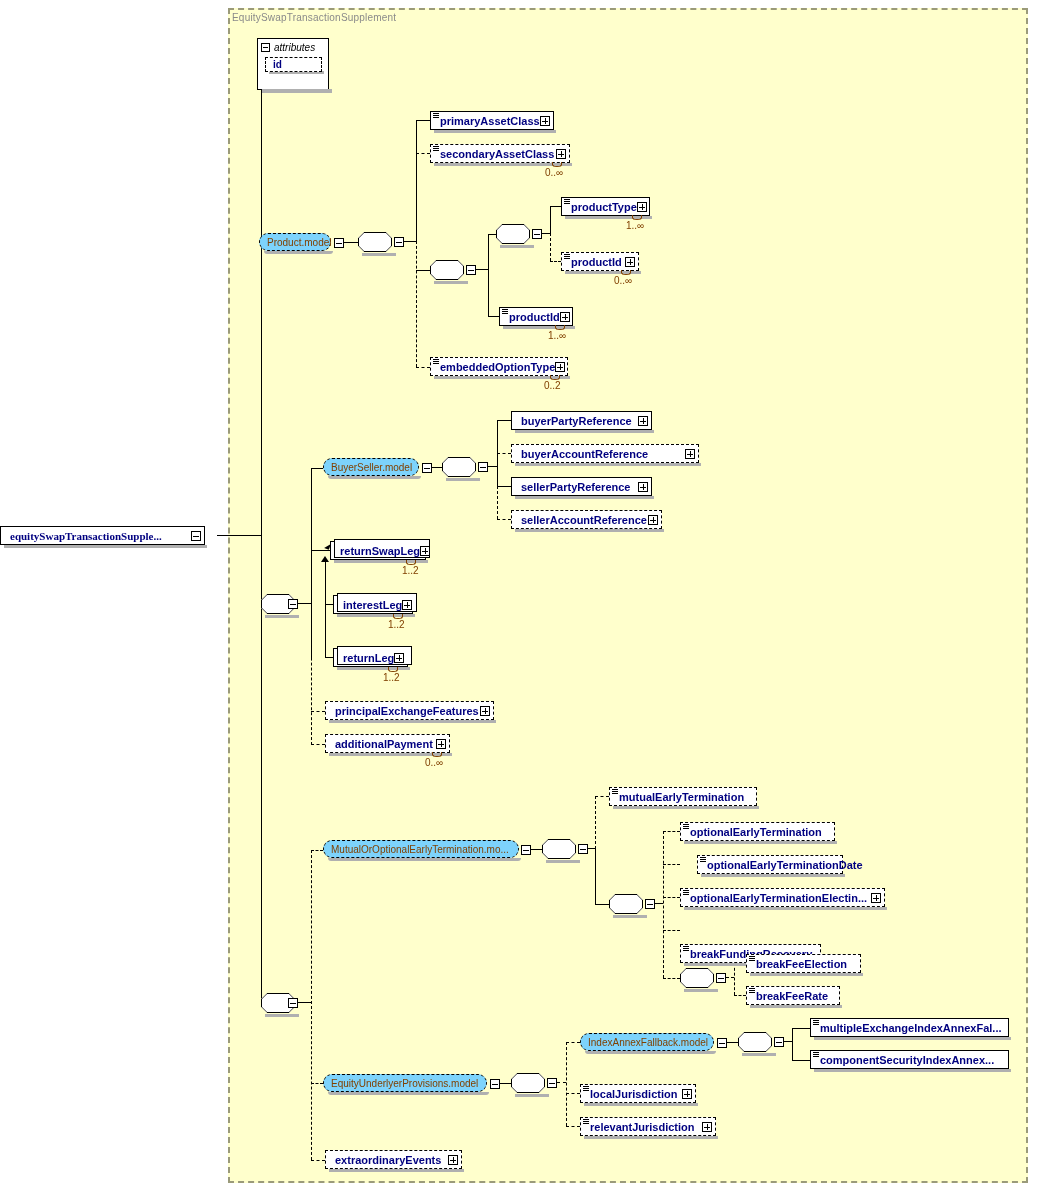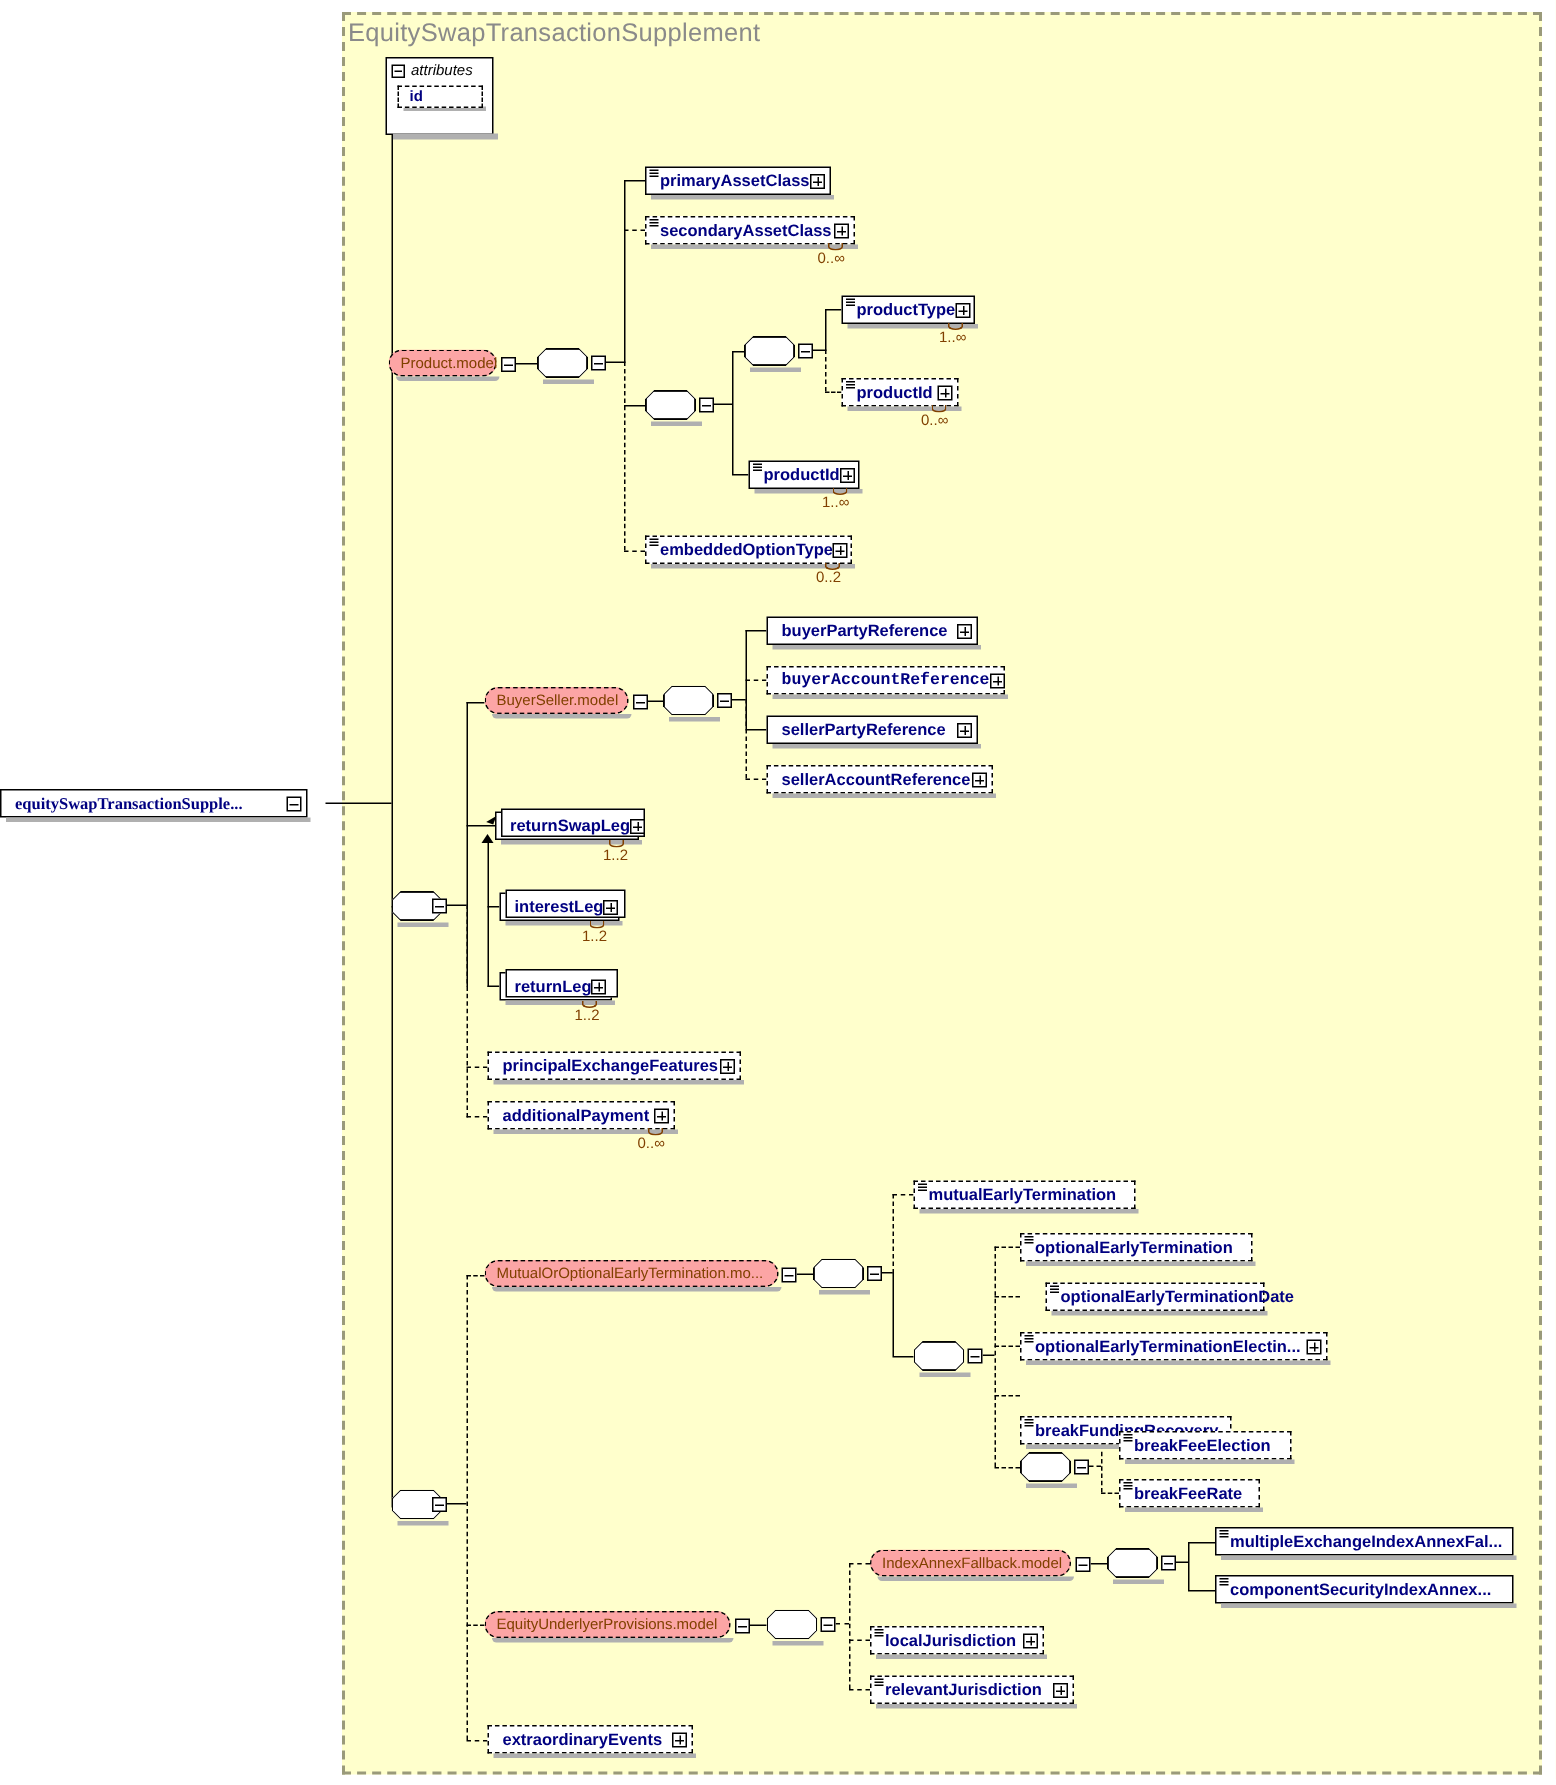--- a/index.html
+++ b/index.html
@@ -18,21 +18,21 @@
 
   
   .ct-frame {
     position: absolute;
     border: 2px dashed #9a9a7a;
     background: #ffffcc;
   }
   .ct-title {
     position: absolute;
     color: #8a8a8a;
-    font-size: 17px;
+    font-size: 10px;
     letter-spacing: .2px;
     white-space: nowrap;
   }
 
   
   .ln {
     position: absolute;
     background: #000;
   }
   .ln.h { height: 1px; }
@@ -117,21 +117,21 @@
   }
   .exp.plus::after {
     content: ""; position: absolute;
     left: 4px; top: 1px; width: 1px; height: 6px; background: #000;
   }
 
   
   .mg {
     position: absolute;
     height: 18px;
-    background: #fca5a5;
+    background: #7dd3fc;
     border: 1px dashed #000;
     border-radius: 9px;
     display: flex;
     align-items: center;
     padding: 0 7px;
     font-size: 10px;
     color: #804000;
     white-space: nowrap;
     z-index: 4;
   }
@@ -500,21 +500,21 @@
   <div class="ln v" style="left:497px; top:420px; height:66px;"></div>
   <div class="dl v" style="left:497px; top:466px; height:53px;"></div>
 
   <div class="ln h" style="left:497px; top:420px; width:14px;"></div>
   <div class="node solid" style="left:511px; top:411px; width:141px;">
     <span>buyerPartyReference</span>
     <span class="exp plus" style="margin-left:auto;"></span>
   </div>
 
   <div class="dl h" style="left:497px; top:453px; width:14px;"></div>
-  <div class="node dash" style="left:511px; top:444px; width:159px;font-family:Liberation Mono, monospace;">
+  <div class="node dash" style="left:511px; top:444px; width:188px;">
     <span>buyerAccountReference</span>
     <span class="exp plus" style="margin-left:auto;"></span>
   </div>
 
   <div class="ln h" style="left:497px; top:486px; width:14px;"></div>
   <div class="node solid" style="left:511px; top:477px; width:141px;">
     <span>sellerPartyReference</span>
     <span class="exp plus" style="margin-left:auto;"></span>
   </div>
 

